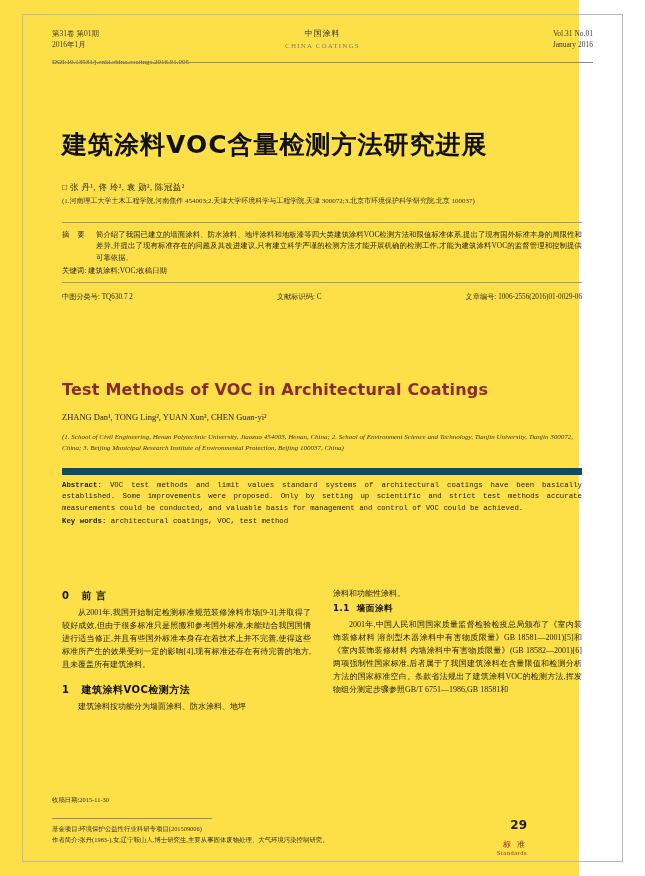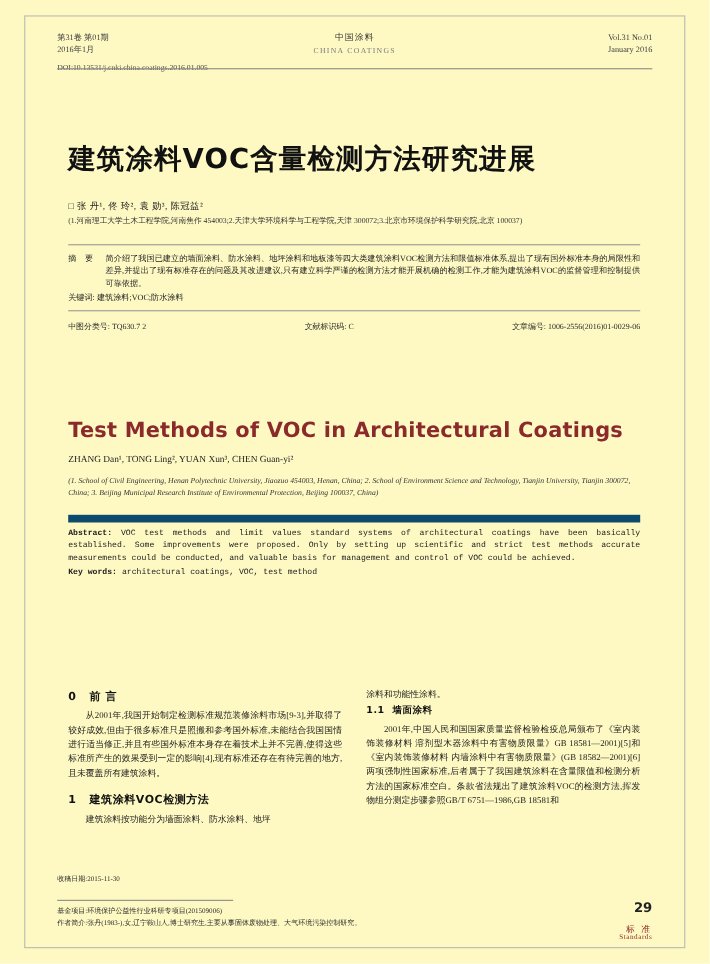--- a/index.html
+++ b/index.html
@@ -11,23 +11,23 @@
     width: 645px;
     height: 876px;
     font-family: "Liberation Serif", serif;
     color: #1a1a1a;
     position: relative;
     overflow: hidden;
   }
   .page {
     position: absolute;
     left: 0; top: 0;
-    width: 645px;
+    width: 579px;
     height: 876px;
-    background: #fef9c3;
+    background: #fde047;
   }
   
   .frame {
     position: absolute;
     left: 22px; top: 14px;
     width: 601px;
     height: 848px;
     border: 1px solid #b9b9b3;
     box-sizing: border-box;
     pointer-events: none;
@@ -138,21 +138,21 @@
     color: #2a2a2a;
   }
 
   
   .en-title {
     position: absolute;
     left: 62px; top: 380px;
     width: 520px;
     font-family: "DejaVu Sans", sans-serif;
     font-weight: bold;
-    font-size: 19px;
+    font-size: 16px;
     color: #8a2a2a;
     letter-spacing: 0.2px;
   }
   .en-authors {
     position: absolute;
     left: 62px; top: 412px;
     width: 520px;
     font-size: 8.5px;
     color: #222;
   }
@@ -178,21 +178,21 @@
     font-family: Liberation Mono, monospace;
   }
   .en-abs b { font-weight: bold; }
   .en-kw {
     margin-top: 2px;
   }
 
   
   .body-cols {
     position: absolute;
-    left: 62px; top: 626px;
+    left: 62px; top: 588px;
     width: 520px;
     height: 190px;
     display: flex;
     gap: 22px;
   }
   .col {
     width: 249px;
     font-size: 8px;
     line-height: 1.62;
     color: #1b1b1b;
@@ -286,21 +286,21 @@
   <div class="cn-authors">□ 张  丹¹, 佟  玲², 袁    勋³, 陈冠益²</div>
   <div class="cn-affil">(1.河南理工大学土木工程学院,河南焦作  454003;2.天津大学环境科学与工程学院,天津  300072;3.北京市环境保护科学研究院,北京  100037)</div>
 
   <div class="abs-box">
     <div class="abs-row">
       <div class="abs-label">摘  要</div>
       <div class="abs-text">简介绍了我国已建立的墙面涂料、防水涂料、地坪涂料和地板漆等四大类建筑涂料VOC检测方法和限值标准体系,提出了现有国外标准本身的局限性和差异,并提出了现有标准存在的问题及其改进建议,只有建立科学严谨的检测方法才能开展机确的检测工作,才能为建筑涂料VOC的监督管理和控制提供可靠依据。</div>
     </div>
     <div class="kw-row">
       <span>关键词</span><span>:</span>
-      <span>建筑涂料;VOC;防水涂料</span>
+      <span>建筑涂料;VOC;收稿日期</span>
     </div>
   </div>
 
   <div class="class-row">
     <div>
       <span>中图分类号</span><span>:</span>
       <span>TQ630.7 2</span>
     </div>
     <div>
       <span>文献标识码</span><span>:</span>

